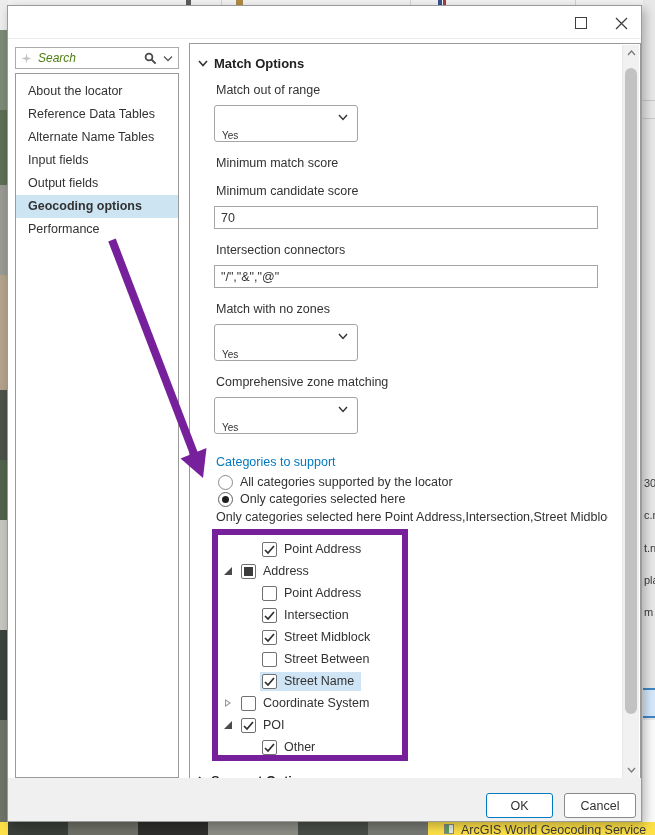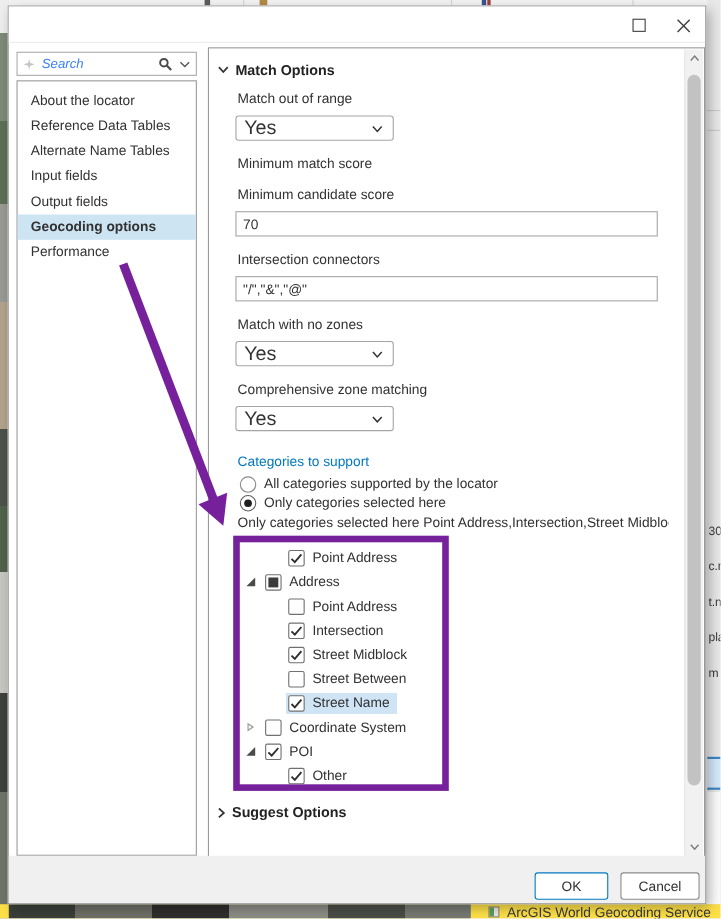--- a/index.html
+++ b/index.html
@@ -37,32 +37,32 @@
   .titlebar { position:absolute; left:0; top:0; width:100%; height:33px; background:#fff; border-bottom:1px solid #ececec; }
   .title { position:absolute; left:25px; top:7px; font-size:15px; color:#1b67ad; white-space:nowrap; }
   .winbtn { position:absolute; top:7px; width:24px; height:20px; display:flex; align-items:center; justify-content:center; cursor:default; }
   .btn-max { left:561px; }
   .btn-max .box { width:12px; height:12px; border:1px solid #3f3f3f; background:transparent; }
   .btn-close { left:601px; }
   .btn-close svg { display:block; }
 
   
   .searchbox { position:absolute; left:7px; top:41px; width:164px; height:22px; border:1px solid #ababab; background:#fff; display:flex; align-items:center; padding:0 5px; }
-  .search-ph { flex:1; font-size:12px; font-style:italic; color:#3b82f6; margin-left:6px; }
+  .search-ph { flex:1; font-size:12px; font-style:italic; color:#4d7c0f; margin-left:6px; }
   .sidebar { position:absolute; left:7px; top:67px; width:164px; height:705px; border:1px solid #9a9a9a; background:#fff; padding-top:6px; }
   .side-item { height:23px; line-height:23px; padding-left:12px; font-size:12.5px; color:#323232; white-space:nowrap; cursor:default; }
   .side-item.active { background:#cde4f3; font-weight:bold; }
 
   
   .panel { position:absolute; left:181px; top:37px; width:452px; height:740px; border:1px solid #9a9a9a; background:#fff; overflow:hidden; }
   .panel-content { position:absolute; left:0; top:0; width:430px; }
   .sect-head { display:flex; align-items:center; gap:6px; margin:12px 0 0 8px; font-size:13px; font-weight:bold; color:#222; }
   .fld-label { margin:14px 0 0 26px; font-size:12.5px; color:#323232; }
   .fld-label.first { margin-top:12px; }
-  .select { position:relative; margin:8px 0 0 24px; width:144px; height:23px; border:1px solid #a5a5a5; border-radius:3px; background:#fff; display:flex; align-items:center; padding-left:7px; font-size:18px; color:#323232; }
+  .select { position:relative; margin:8px 0 0 24px; width:144px; height:37px; border:1px solid #a5a5a5; border-radius:3px; background:#fff; display:flex; align-items:flex-end; padding-left:7px; font-size:10px; color:#323232; }
   .select .chev { position:absolute; right:9px; top:8px; }
   .tinput { margin:8px 0 0 24px; width:384px; height:23px; border:1px solid #a5a5a5; background:#fff; display:flex; align-items:center; padding-left:6px; font-size:12.5px; color:#323232; }
   .link { margin:21px 0 0 26px; font-size:12.5px; color:#0079c1; cursor:pointer; }
   .radio-row { display:flex; align-items:center; margin:5px 0 0 28px; height:16px; gap:7px; }
   .radio-row + .radio-row { margin-top:1px; }
   .radio { width:15px; height:15px; border:1px solid #8a8a8a; border-radius:50%; background:#fff; position:relative; flex:none; }
   .radio.on { border-color:#5f5f5f; }
   .radio.on::after { content:""; position:absolute; left:3px; top:3px; width:7px; height:7px; border-radius:50%; background:#1f1f1f; }
   .radio-label { font-size:12.5px; color:#323232; }
   .note { margin:3px 0 0 26px; width:392px; font-size:12.5px; color:#323232; white-space:nowrap; overflow:hidden; }

